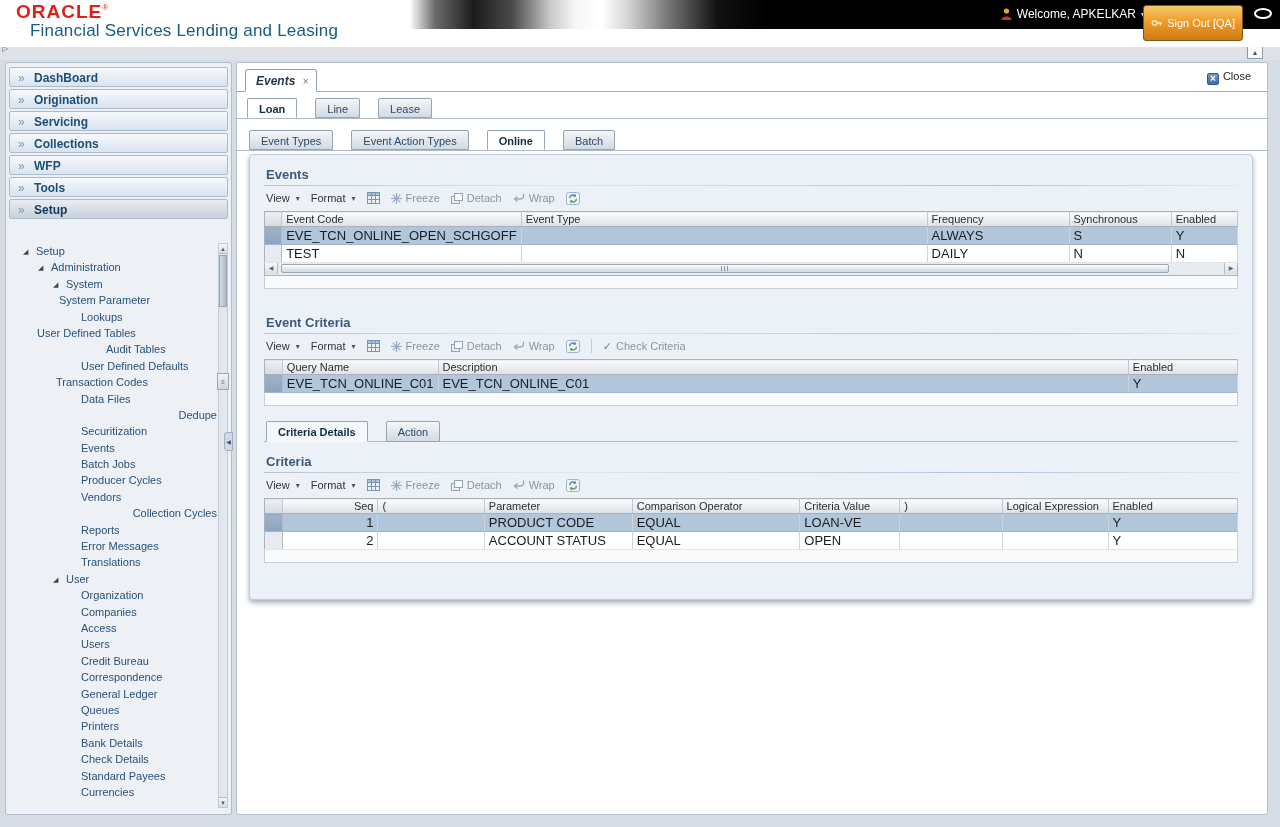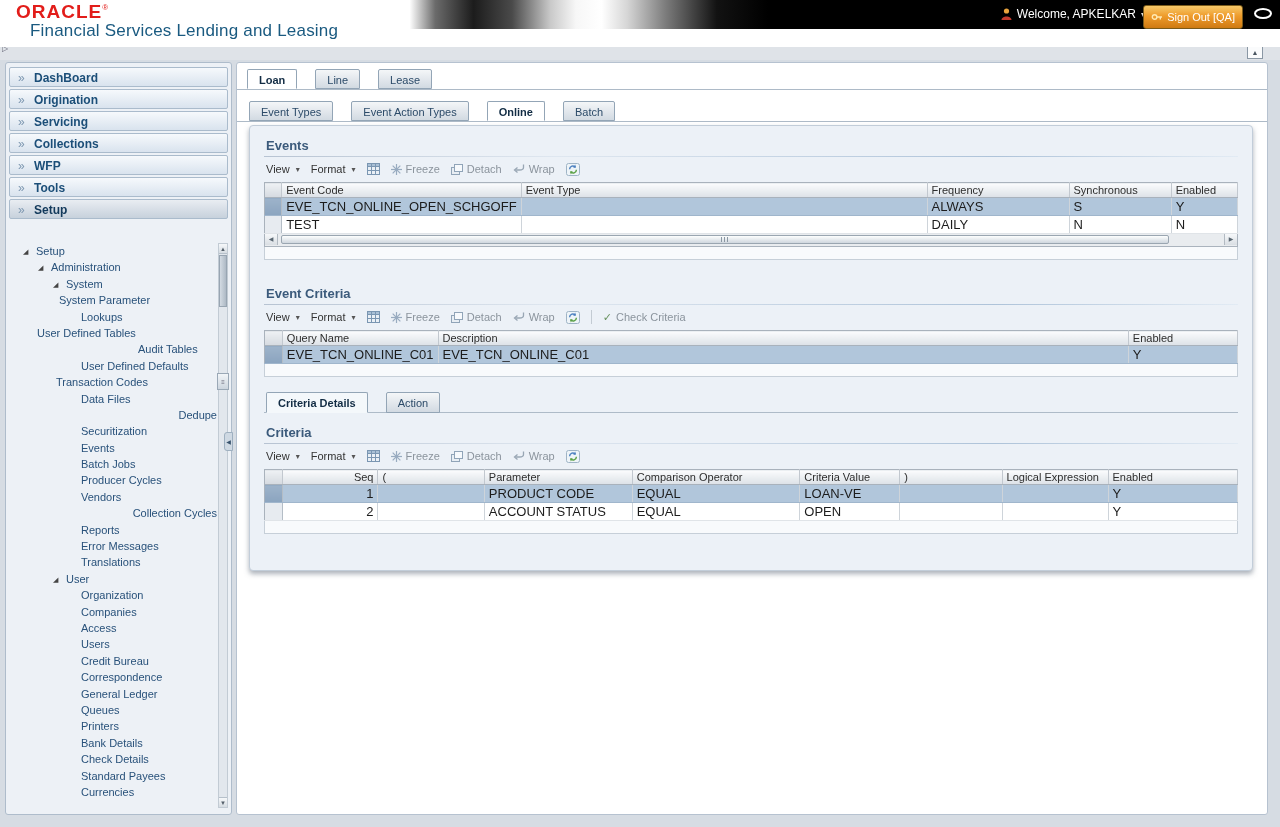--- a/index.html
+++ b/index.html
@@ -17,21 +17,21 @@
     background:linear-gradient(90deg,#fff 0%,#fff 32%,#6b6b6b 34%,#1c1c1c 37%,#4a4a4a 40%,
       #c9c9c9 43%,#f7f7f7 45%,#ffffff 47%,#d6d6d6 49%,#7c7c7c 52%,#121212 56%,#000 60%,#000 100%);
   }
   .logo { position:absolute; left:16px; top:1px; z-index:2; white-space:nowrap; }
   .logo-oracle { color:#e21d1a; font-weight:bold; font-size:19px; letter-spacing:1px; }
   .logo-reg { color:#e21d1a; font-size:8px; vertical-align:8px; }
   .tagline { position:absolute; left:30px; top:21px; z-index:2; color:#1a5a80; font-size:17px; letter-spacing:0.2px; white-space:nowrap; }
   .welcome { position:absolute; right:135px; top:7px; color:#fff; font-size:12px; display:flex; align-items:center; gap:5px; white-space:nowrap; }
   .welcome .caret-w { font-size:8px; color:#ddd; }
   .signout {
-    position:absolute; right:37px; top:5px; height:24px; padding:0 7px;
+    position:absolute; right:37px; top:5px; height:36px; padding:0 7px;
     background:linear-gradient(#f6c96a,#ef9c2c 45%,#cf7a12);
     border:1px solid #7a5a1a; border-radius:3px;
     color:#fff; font-size:11px; line-height:16px; display:flex; align-items:center; gap:4px; white-space:nowrap;
   }
   .oval { position:absolute; right:8px; top:8px; width:18px; height:11px; border:2px solid #fff; border-radius:50%; }
 
   
   .substrip { position:absolute; top:47px; left:0; width:1280px; height:13px; background:#dfe3e8; z-index:9; }
   .mini-tri { position:absolute; left:2px; top:-3px; font-size:8px; color:#667; }
   .scroll-up-box {
@@ -202,21 +202,21 @@
       <div class="menu-item"><span class="chev">»</span><span>Tools</span></div>
       <div class="menu-item setup"><span class="chev">»</span><span>Setup</span></div>
     </div>
   <div class="tree">
       <div class="tree-item" style="padding-left: 30px;"><span class="tri">◢</span><span>Setup</span></div>
       <div class="tree-item" style="padding-left: 45px;"><span class="tri">◢</span><span>Administration</span></div>
       <div class="tree-item" style="padding-left: 60px;"><span class="tri">◢</span><span>System</span></div>
       <div class="tree-item" style="padding-left: 53px;"><span>System Parameter</span></div>
       <div class="tree-item" style="padding-left: 75px;"><span>Lookups</span></div>
       <div class="tree-item" style="padding-left: 31px;"><span>User Defined Tables</span></div>
-      <div class="tree-item" style="padding-left: 100px; margin-left: 32px;"><span>Audit Tables</span></div>
+      <div class="tree-item" style="padding-left: 100px;"><span>Audit Tables</span></div>
       <div class="tree-item" style="padding-left: 75px;"><span>User Defined Defaults</span></div>
       <div class="tree-item" style="padding-left: 50px;"><span>Transaction Codes</span></div>
       <div class="tree-item" style="padding-left: 75px;"><span>Data Files</span></div>
       <div class="tree-item" style="padding-left: 40px; text-align: right;"><span>Dedupe</span></div>
       <div class="tree-item" style="padding-left: 75px;"><span>Securitization</span></div>
       <div class="tree-item" style="padding-left: 75px;"><span>Events</span></div>
       <div class="tree-item" style="padding-left: 75px;"><span>Batch Jobs</span></div>
       <div class="tree-item" style="padding-left: 75px;"><span>Producer Cycles</span></div>
       <div class="tree-item" style="padding-left: 75px;"><span>Vendors</span></div>
       <div class="tree-item" style="padding-left: 75px; text-align: right;"><span>Collection Cycles</span></div>
@@ -241,20 +241,29 @@
   <div class="tree-scrollbar">
     <span class="sb-up">▲</span>
     <div class="sb-thumb"></div>
     <span class="sb-down">▼</span>
   </div>
   <div class="splitter-box">≡</div>
 </div>
 <div class="collapse-tab">◀</div>
 
 <div class="content">
+  <div class="doc-tab-row">
+    <div class="doc-tab">
+      <span>Events</span>
+      <span class="doc-tab-x">×</span>
+    </div>
+    <div class="close-btn">
+      <span class="close-ico">×</span><span>Close</span>
+    </div>
+  </div>
 
   <div class="tab-row row1"><span class="tab active">Loan</span><span class="tab">Line</span><span class="tab">Lease</span></div>
   <div class="tab-row row2"><span class="tab">Event Types</span><span class="tab">Event Action Types</span><span class="tab active">Online</span><span class="tab">Batch</span></div>
 
   <div class="panel">
 
     <div class="section sec-events">
       <div class="section-title">Events</div>
       <div class="title-rule"></div>
       <div class="toolbar">

